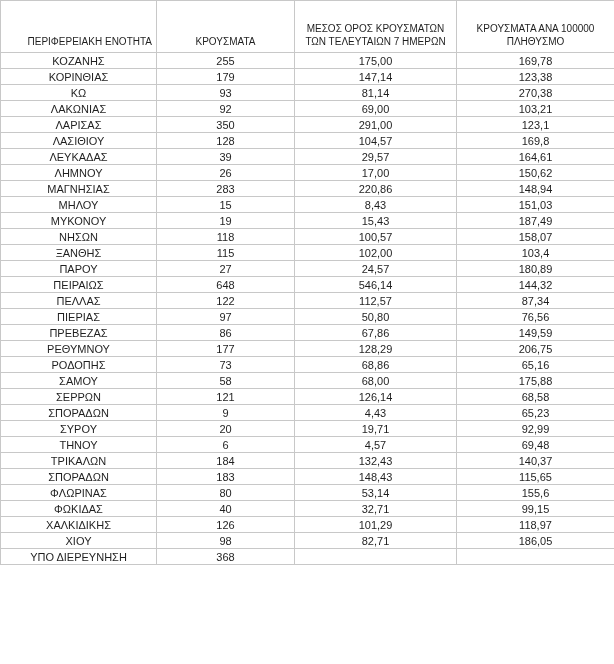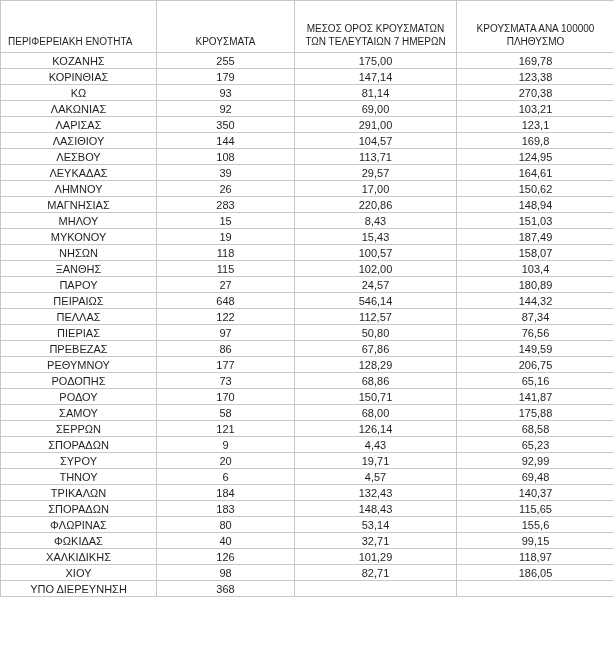--- a/index.html
+++ b/index.html
@@ -28,21 +28,21 @@
   thead th {
     height: 52px;
     vertical-align: bottom;
     font-weight: 400;
     font-size: 10px;
     line-height: 1.25;
     padding: 2px 4px 4px 4px;
     white-space: normal;
   }
   thead th.col-region {
-    text-align: left;
+    text-align: right;
     padding-left: 7px;
   }
   tbody td {
     height: 16px;
     font-size: 11px;
     line-height: 14px;
     padding: 0 2px;
     white-space: nowrap;
   }
 </style>
@@ -90,29 +90,23 @@
         <td>103,21</td>
       </tr>
       <tr>
         <td>ΛΑΡΙΣΑΣ</td>
         <td>350</td>
         <td>291,00</td>
         <td>123,1</td>
       </tr>
       <tr>
         <td>ΛΑΣΙΘΙΟΥ</td>
-        <td>144</td>
+        <td>128</td>
         <td>104,57</td>
         <td>169,8</td>
-      </tr>
-      <tr>
-        <td>ΛΕΣΒΟΥ</td>
-        <td>108</td>
-        <td>113,71</td>
-        <td>124,95</td>
       </tr>
       <tr>
         <td>ΛΕΥΚΑΔΑΣ</td>
         <td>39</td>
         <td>29,57</td>
         <td>164,61</td>
       </tr>
       <tr>
         <td>ΛΗΜΝΟΥ</td>
         <td>26</td>
@@ -185,26 +179,20 @@
         <td>128,29</td>
         <td>206,75</td>
       </tr>
       <tr>
         <td>ΡΟΔΟΠΗΣ</td>
         <td>73</td>
         <td>68,86</td>
         <td>65,16</td>
       </tr>
       <tr>
-        <td>ΡΟΔΟΥ</td>
-        <td>170</td>
-        <td>150,71</td>
-        <td>141,87</td>
-      </tr>
-      <tr>
         <td>ΣΑΜΟΥ</td>
         <td>58</td>
         <td>68,00</td>
         <td>175,88</td>
       </tr>
       <tr>
         <td>ΣΕΡΡΩΝ</td>
         <td>121</td>
         <td>126,14</td>
         <td>68,58</td>

